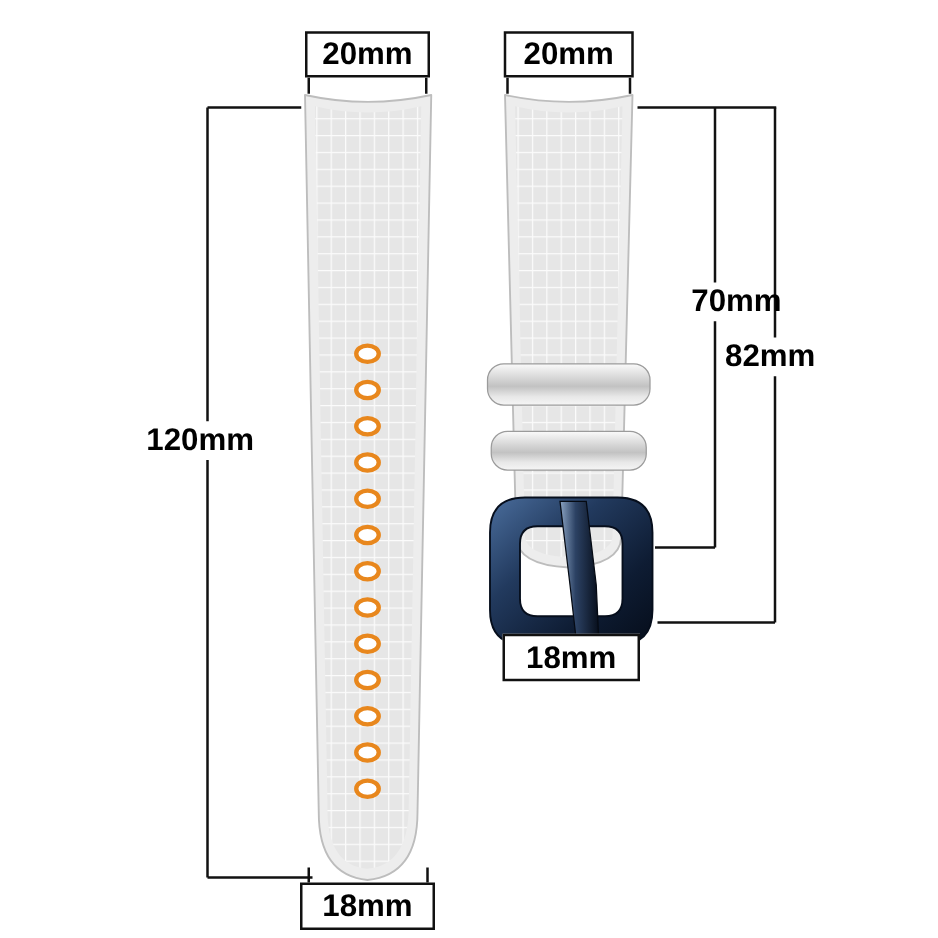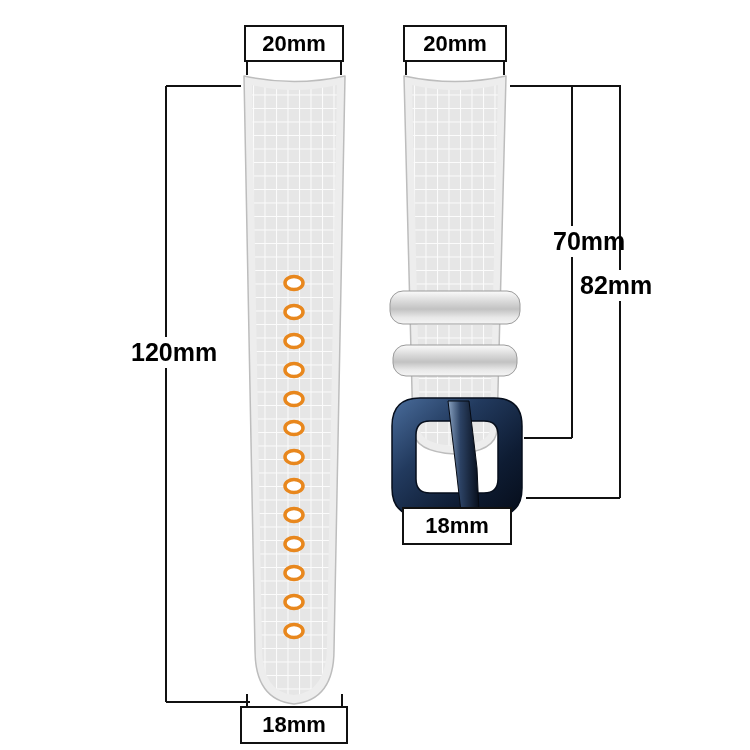--- a/index.html
+++ b/index.html
@@ -17,31 +17,31 @@
   .hole{fill:#ffffff;stroke:var(--hole-ring,#e8871d);stroke-width:3.5;}
   .keeper{fill:url(#keeperGrad);stroke:#9b9b9b;stroke-width:1;}
   .buckle-frame{fill:url(#buckleGrad);stroke:#060e1c;stroke-width:1.5;fill-rule:evenodd;}
   .prong{fill:url(#prongGrad);stroke:#050a13;stroke-width:1;}
 
   
   .dim{stroke:var(--dimension-ink,#111111);stroke-width:2;}
   .dim-box{
     position:absolute;box-sizing:border-box;border:2px solid var(--dimension-ink,#111);
     background:#fff;display:flex;align-items:center;justify-content:center;
-    font-size:22px;font-weight:600;color:#000;
+    font-size:25px;font-weight:600;color:#000;
   }
   .dim-text{
     position:absolute;background:#fff;font-size:25px;font-weight:600;color:#000;
     line-height:1.15;padding:1px 2px;box-sizing:border-box;
   }
   #box-left-top{left:244px;top:25px;width:100px;height:37px;}
   #box-right-top{left:403px;top:25px;width:104px;height:37px;}
   #box-left-bottom{left:240px;top:706px;width:108px;height:38px;}
   #box-right-bottom{left:402px;top:507px;width:110px;height:38px;}
-  #txt-120{left:129px;top:337px;width:86px;}
+  #txt-120{left:115px;top:337px;width:86px;}
   #txt-70{left:551px;top:226px;width:66px;}
   #txt-82{left:578px;top:270px;width:70px;}
 </style>
 </head>
 <body>
 
 <div class="stage">
 
   <svg class="art" width="750" height="750" viewBox="0 0 750 750">
     <defs>

